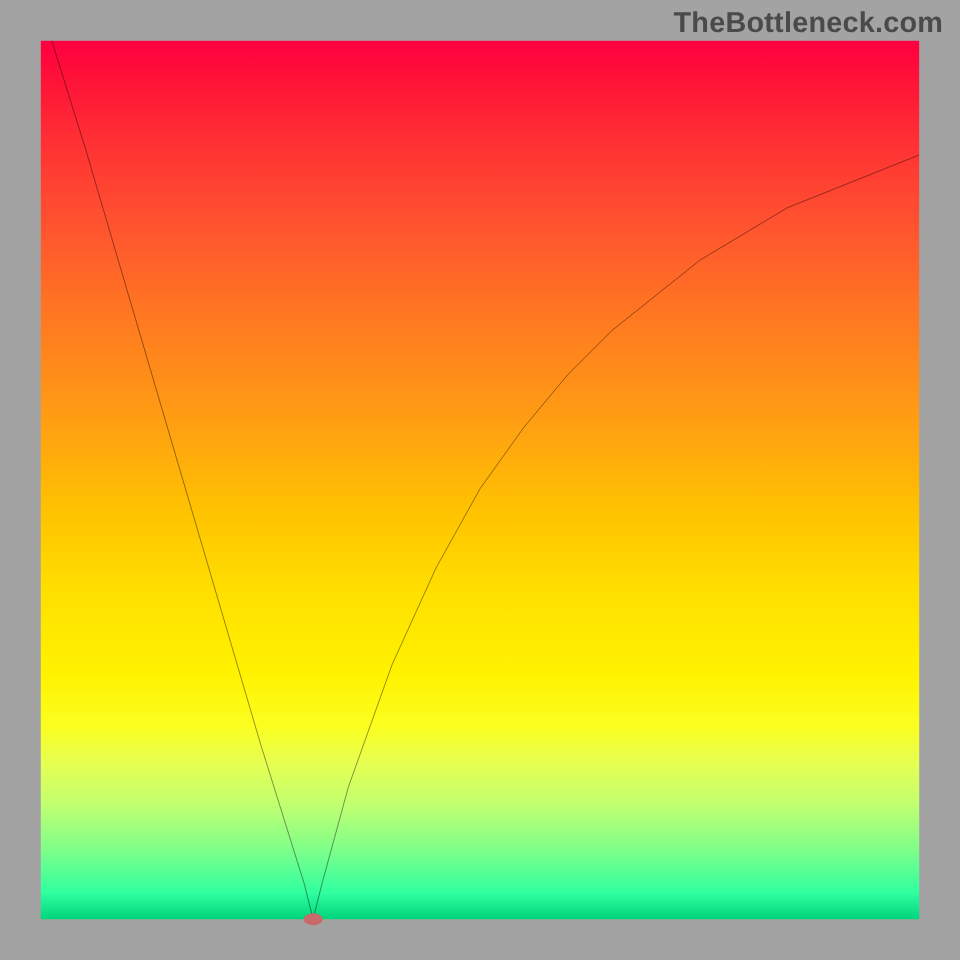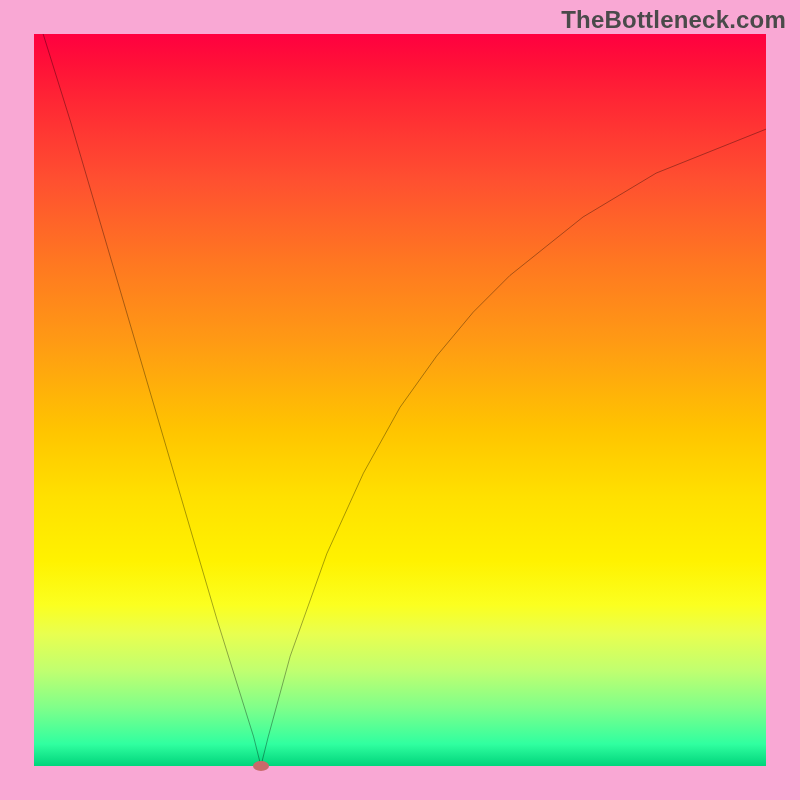--- a/index.html
+++ b/index.html
@@ -1,20 +1,20 @@
 <!DOCTYPE html>
 <html><head>
 <meta charset="utf-8">
 <style>
   * { margin: 0; padding: 0; box-sizing: border-box; }
   html, body { width: 800px; height: 800px; overflow: hidden; background: #000; }
   .frame {
     width: 800px;
     height: 800px;
-    background: #f9a8d4;
+    background: #a3a3a3;
     position: relative;
   }
   .watermark {
     position: absolute;
     top: 6px;
     right: 14px;
     font-family: Arial, Helvetica, sans-serif;
     font-size: 24px;
     font-weight: bold;
     color: #4a4a4a;

